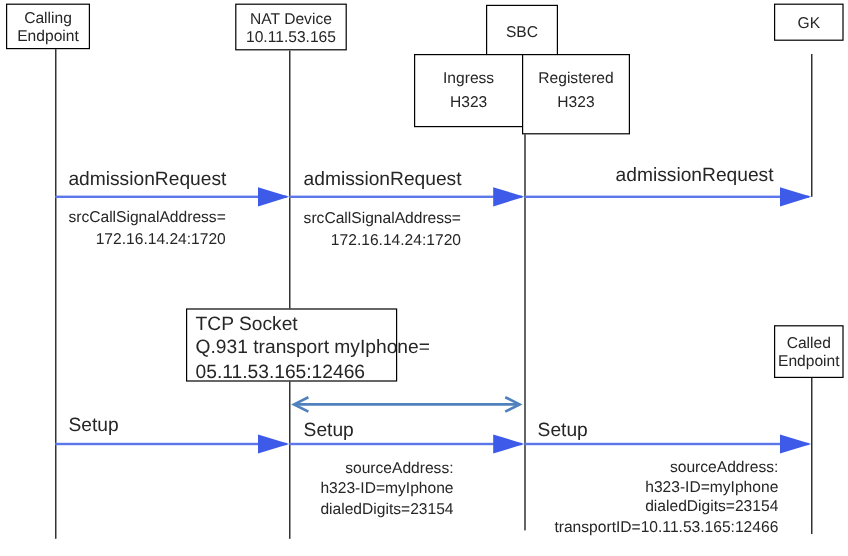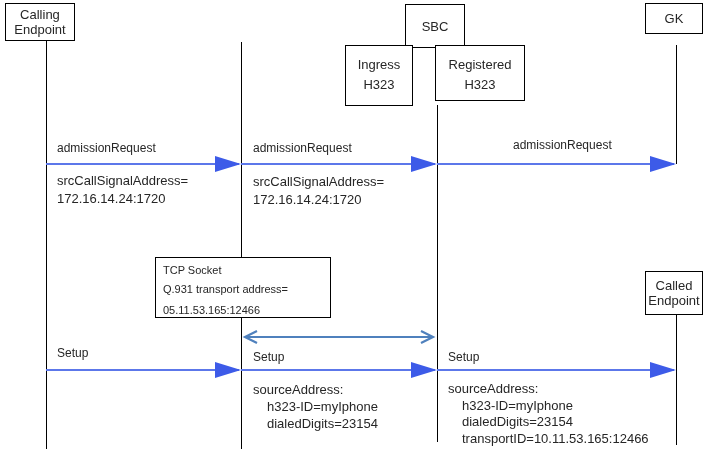--- a/index.html
+++ b/index.html
@@ -9,25 +9,25 @@
   }
   .box{
     position:absolute;background:#fff;border:1px solid #000;
     display:flex;align-items:center;justify-content:center;text-align:center;
     font-size:13px;line-height:15px;white-space:pre-line;z-index:3;box-sizing:border-box;
   }
   .box.sub{line-height:20px;align-items:flex-start;padding-top:9px;}
   .lifeline{position:absolute;width:1px;background:#000;z-index:1;}
   .note{
     position:absolute;background:#fff;border:1px solid #000;box-sizing:border-box;
-    font-size:11px;line-height:19px;padding:3px 6px 0 7px;z-index:2;white-space:nowrap;
+    font-size:16px;line-height:19px;padding:3px 6px 0 7px;z-index:2;white-space:nowrap;
   }
   .note .gap{margin-top:2px;}
-  .label{position:absolute;font-size:12px;white-space:nowrap;z-index:2;}
-  .details{position:absolute;font-size:13px;line-height:17px;white-space:nowrap;z-index:2;}
+  .label{position:absolute;font-size:16px;white-space:nowrap;z-index:2;}
+  .details{position:absolute;font-size:13px;line-height:17px;white-space:nowrap;z-index:2;text-align:right;}
   .details .ind{padding-left:14px;}
   .details.tight{line-height:16.5px;}
   .details.wide{line-height:18px;}
   .arrow{position:absolute;height:16px;z-index:2;}
   .arrow .shaft{position:absolute;left:0;right:2px;top:7px;height:1.5px;background:#5c77ea;}
   .arrow .head{
     position:absolute;top:0;right:0;width:0;height:0;
     border-top:8px solid transparent;border-bottom:8px solid transparent;
     border-left:26px solid #3d5be8;
   }
@@ -40,27 +40,29 @@
 
   <div class="lifeline" style="left:46px;top:40px;height:409px;"></div>
   <div class="lifeline" style="left:241px;top:42px;height:407px;"></div>
   <div class="lifeline" style="left:437px;top:105px;height:337px;"></div>
   <div class="lifeline" style="left:676px;top:45px;height:119px;"></div>
   <div class="lifeline" style="left:676px;top:314px;height:131px;"></div>
 
   <div class="box" style="left:5px;top:3px;width:70px;height:38px;">Calling
 Endpoint</div>
 
+  <div class="box" style="left:196px;top:3px;width:93px;height:39px;">NAT Device
+10.11.53.165</div>
 
   <div class="box" style="left:405px;top:4px;width:60px;height:44px;">SBC</div>
 
-  <div class="box sub" style="left:345px;top:45px;width:68px;height:61px;">Ingress
+  <div class="box sub" style="left:345px;top:45px;width:91px;height:61px;">Ingress
 H323</div>
 
-  <div class="box sub" style="left:435px;top:45px;width:90px;height:56px;">Registered
+  <div class="box sub" style="left:435px;top:45px;width:90px;height:67px;">Registered
 H323</div>
 
   <div class="box" style="left:645px;top:3px;width:58px;height:31px;">GK</div>
 
   <div class="box" style="left:645px;top:271px;width:58px;height:44px;">Called
 Endpoint</div>
 
   <div class="label" style="left:57px;top:141px;">admissionRequest</div>
   <div class="arrow" style="left:46px;top:156px;width:195px;">
     <div class="shaft"></div>
@@ -82,21 +84,21 @@
   </div>
 
   <div class="label" style="left:513px;top:138px;">admissionRequest</div>
   <div class="arrow" style="left:437px;top:156px;width:239px;">
     <div class="shaft"></div>
     <div class="head"></div>
   </div>
 
   <div class="note" style="left:155px;top:257px;width:176px;height:61px;">
     <div>TCP Socket</div>
-    <div>Q.931 transport address=</div>
+    <div>Q.931 transport myIphone=</div>
     <div class="gap">05.11.53.165:12466</div>
   </div>
 
   <svg class="span-arrow" style="left:241px;top:329px;" width="196" height="16" viewBox="0 0 196 16">
     <line x1="4" y1="8" x2="192" y2="8" stroke="#4f81bd" stroke-width="2.2"></line>
     <polyline points="16,2 4,8 16,14" fill="none" stroke="#4f81bd" stroke-width="2.2"></polyline>
     <polyline points="180,2 192,8 180,14" fill="none" stroke="#4f81bd" stroke-width="2.2"></polyline>
   </svg>
 
   <div class="label" style="left:57px;top:346px;">Setup</div>

